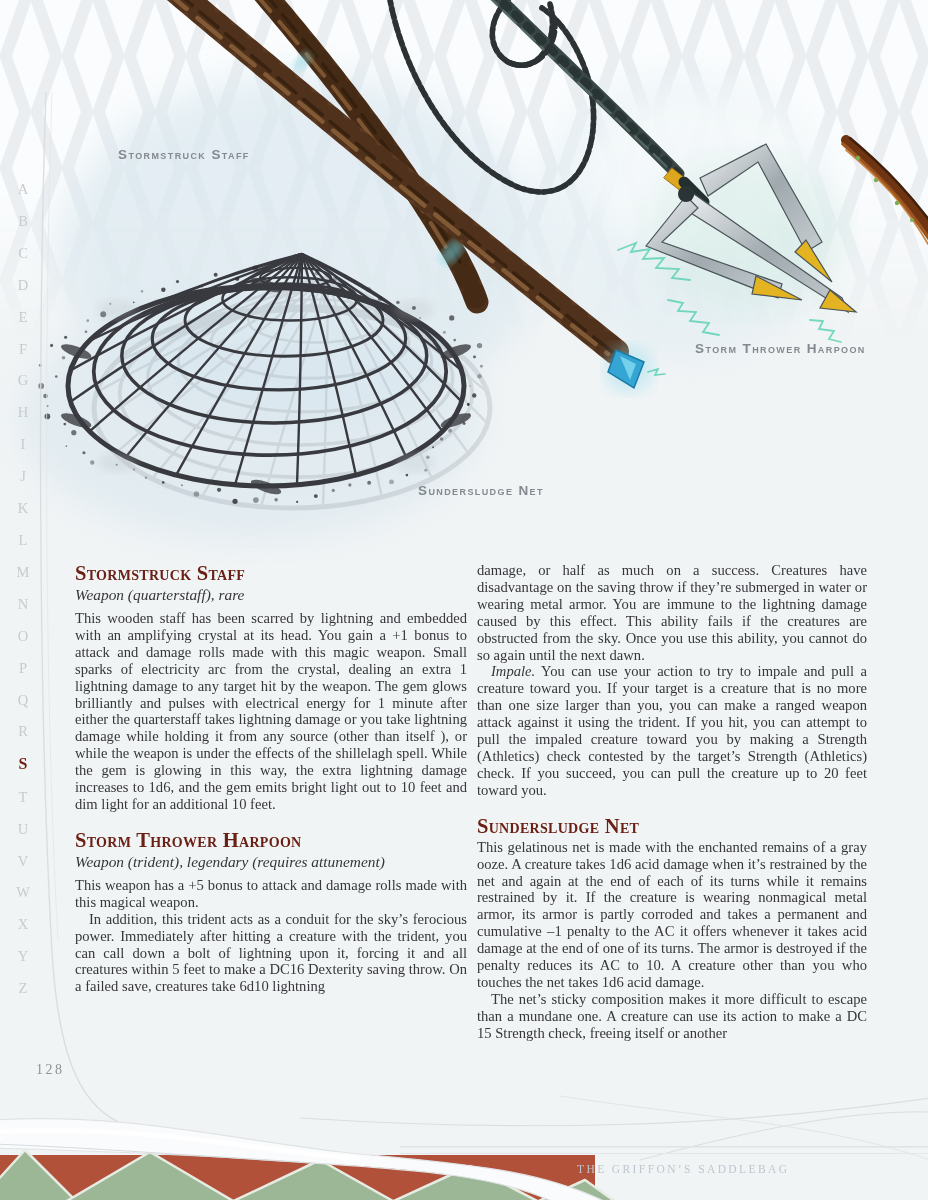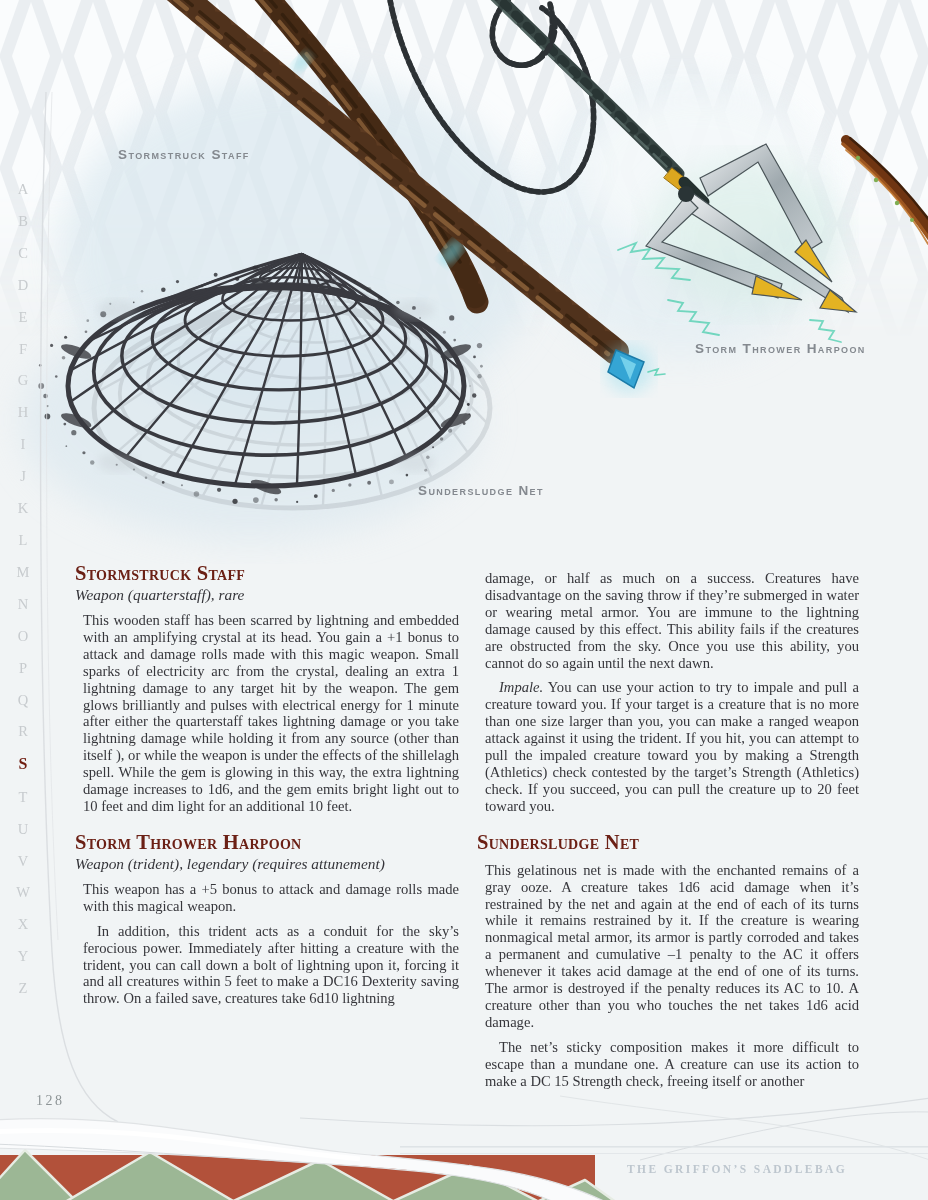--- a/index.html
+++ b/index.html
@@ -32,32 +32,32 @@
   .sec + .sec{margin-top:16px}
   .title{
     margin:0 0 1px 0;font-variant:small-caps;font-weight:bold;
     font-size:20.5px;line-height:23px;letter-spacing:.3px;
     color:var(--accent,#6b2015);
   }
   .title:empty,.subtitle:empty{display:none;margin:0}
   .subtitle{
     margin:0 0 6px 0;font-style:italic;font-size:15.4px;line-height:18px;color:#35353a;
   }
-  p.para{margin:8px}
+  p.para{margin:0}
   p.para.indent{text-indent:14px}
   .run-i{}
   .run-bi{font-style:italic;font-weight:normal}
   
   .pagenum{
-    position:absolute;left:36px;top:1093px;font-size:14px;
+    position:absolute;left:36px;top:1062px;font-size:14px;
     letter-spacing:2.5px;color:#8d9496;
   }
   .brand{
-    position:absolute;left:577px;top:1163px;width:320px;text-align:center;
-    font-size:11.5px;letter-spacing:2.4px;color:#bdc6ce;font-weight:bold;
+    position:absolute;left:577px;top:1163px;width:320px;text-align:left;
+    font-size:11.5px;letter-spacing:2.4px;color:#bdc6ce;
   }
 </style>
 </head>
 <body>
 
 <svg id="scene" width="928" height="1200" viewBox="0 0 928 1200">
   <defs>
     <pattern id="diam" width="62" height="112" patternUnits="userSpaceOnUse">
       <polygon points="31,2 50,56 31,110 12,56" fill="#fafcfd"></polygon>
       <polygon points="0,58 19,112 0,166 -19,112" fill="#fafcfd"></polygon>

